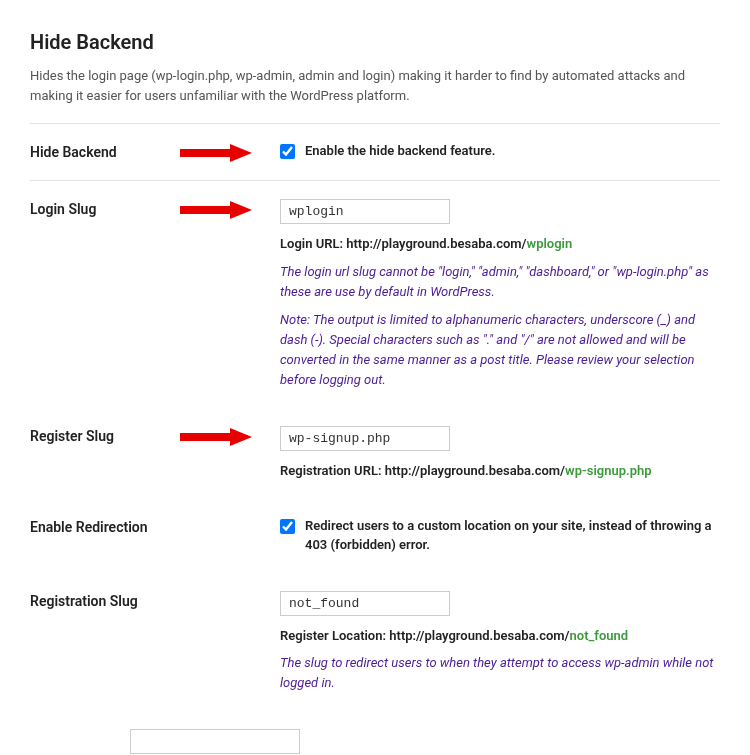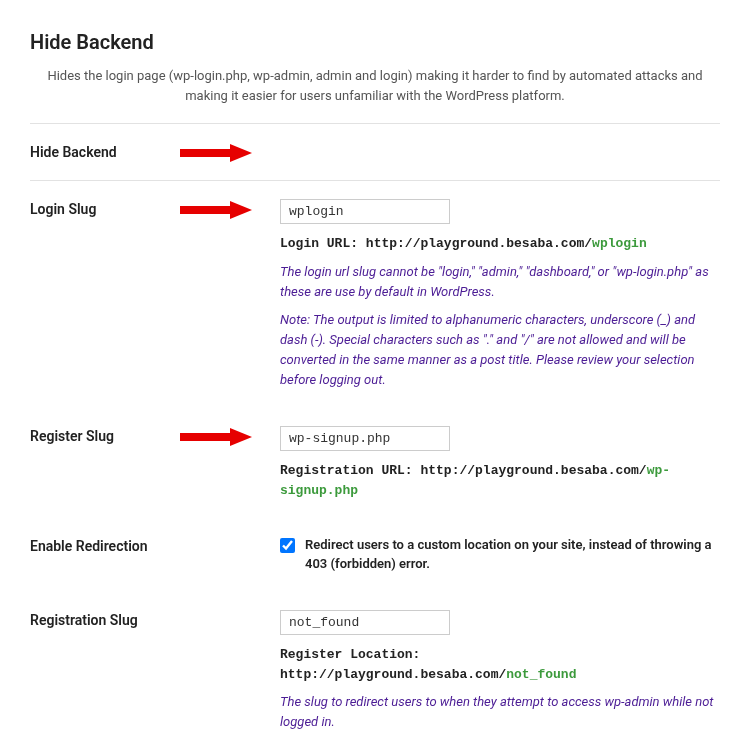--- a/index.html
+++ b/index.html
@@ -16,21 +16,20 @@
       font-size: 20px;
       font-weight: 600;
       color: #222;
       margin: 0 0 12px 0;
     }
     .description {
       color: #555;
       line-height: 1.5;
       margin: 0 0 18px 0;
       font-size: 13px;
-      text-align: center;
     }
     .hr { border: none; border-top: 1px solid #e2e2e2; margin: 0; }
     .row {
       display: flex;
       padding: 18px 0;
       align-items: flex-start;
     }
     .row.divided { border-bottom: 1px solid #e2e2e2; }
     .label-col {
       width: 150px;
@@ -78,21 +77,21 @@
       background: #fff;
       width: 170px;
       color: #333;
     }
     .field-desc {
       margin-top: 10px;
       font-size: 13px;
       color: #222;
       line-height: 1.5;
     }
-    .field-desc.bold { font-weight: 600; font-family: Liberation Mono, monospace; }
+    .field-desc.bold { font-weight: 600; }
     .slug-green { color: #3c9a3c; font-weight: 600; }
     .help-italic {
       font-style: italic;
       color: #4c1d95;
       font-size: 13px;
       line-height: 1.55;
       margin-top: 8px;
     }
   </style>
 </head>
@@ -103,20 +102,26 @@
 
 <hr class="hr">
 
 <div class="row divided">
   <div class="label-col">Hide Backend</div>
   <div class="arrow-col">
     <svg class="arrow" width="72" height="18" viewBox="0 0 72 18">
         <rect x="0" y="5" width="52" height="8" fill="#e60000"></rect>
         <polygon points="50,0 72,9 50,18" fill="#e60000"></polygon>
       </svg>
+  </div>
+  <div class="control-col">
+    <div class="checkbox-row">
+      <input type="checkbox" checked="" style="">
+      <span class="cb-label">Enable the hide backend feature.</span>
+    </div>
   </div>
 </div>
 
 <div class="row">
   <div class="label-col">Login Slug</div>
   <div class="arrow-col">
     <svg class="arrow" width="72" height="18" viewBox="0 0 72 18">
         <rect x="0" y="5" width="52" height="8" fill="#e60000"></rect>
         <polygon points="50,0 72,9 50,18" fill="#e60000"></polygon>
       </svg>

